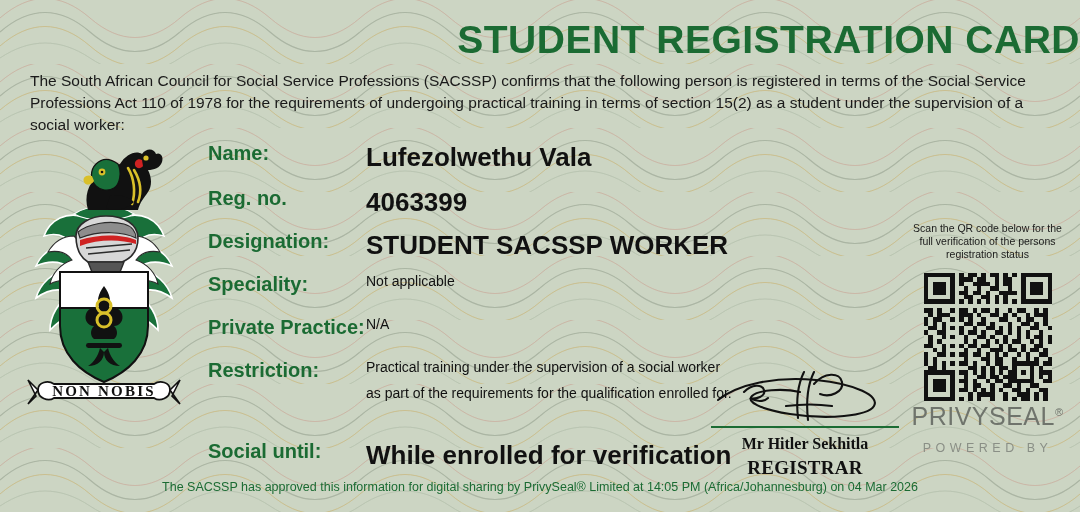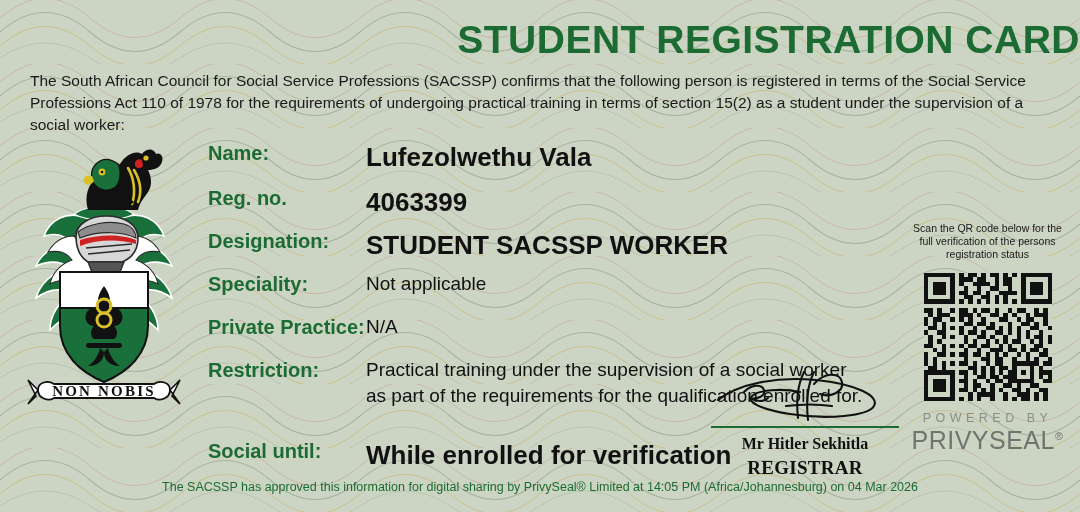--- a/index.html
+++ b/index.html
@@ -29,21 +29,21 @@
 
   
   #details{position:absolute;left:208px;top:142px;width:700px;}
   .row{position:absolute;left:0;width:700px;}
   .lbl{
     position:absolute;left:0;top:0;
     font-size:20px;font-weight:bold;color:#1b6b33;white-space:nowrap;
   }
   .val{
     position:absolute;left:158px;top:0;
-    font-size:19px;color:#111;white-space:nowrap;
+    font-size:14px;color:#111;white-space:nowrap;
   }
   .val.b{font-weight:bold;font-size:26px;}
   .val.line2{top:26px;}
 
   
   #sigblock{position:absolute;left:690px;top:366px;width:230px;text-align:center;}
   #sigmark{position:relative;height:56px;}
   #sigrule{width:188px;height:2px;background:#1b6b33;margin:0 auto;}
   .sigtxt{
     font-family:"Liberation Serif", serif;font-weight:bold;color:#111;
@@ -467,19 +467,19 @@
           <rect x="8" y="28" width="1" height="1"></rect>
             <rect x="12" y="28" width="1" height="1"></rect>
           <rect x="15" y="28" width="1" height="1"></rect>
             <rect x="20" y="28" width="1" height="1"></rect>
           <rect x="22" y="28" width="2" height="1"></rect>
             <rect x="25" y="28" width="1" height="1"></rect>
         </g>
       </svg>
     </div>
 
+    <div id="privyseal"><span>PRIVYSEAL</span><span class="reg">®</span></div>
     <div id="poweredby">POWERED BY</div>
-    <div id="privyseal"><span>PRIVYSEAL</span><span class="reg">®</span></div>
   </div>
 
   <div id="footer">The SACSSP has approved this information for digital sharing by PrivySeal® Limited at 14:05 PM (Africa/Johannesburg) on 04 Mar 2026</div>
 
 </div>
 
 </body></html>

